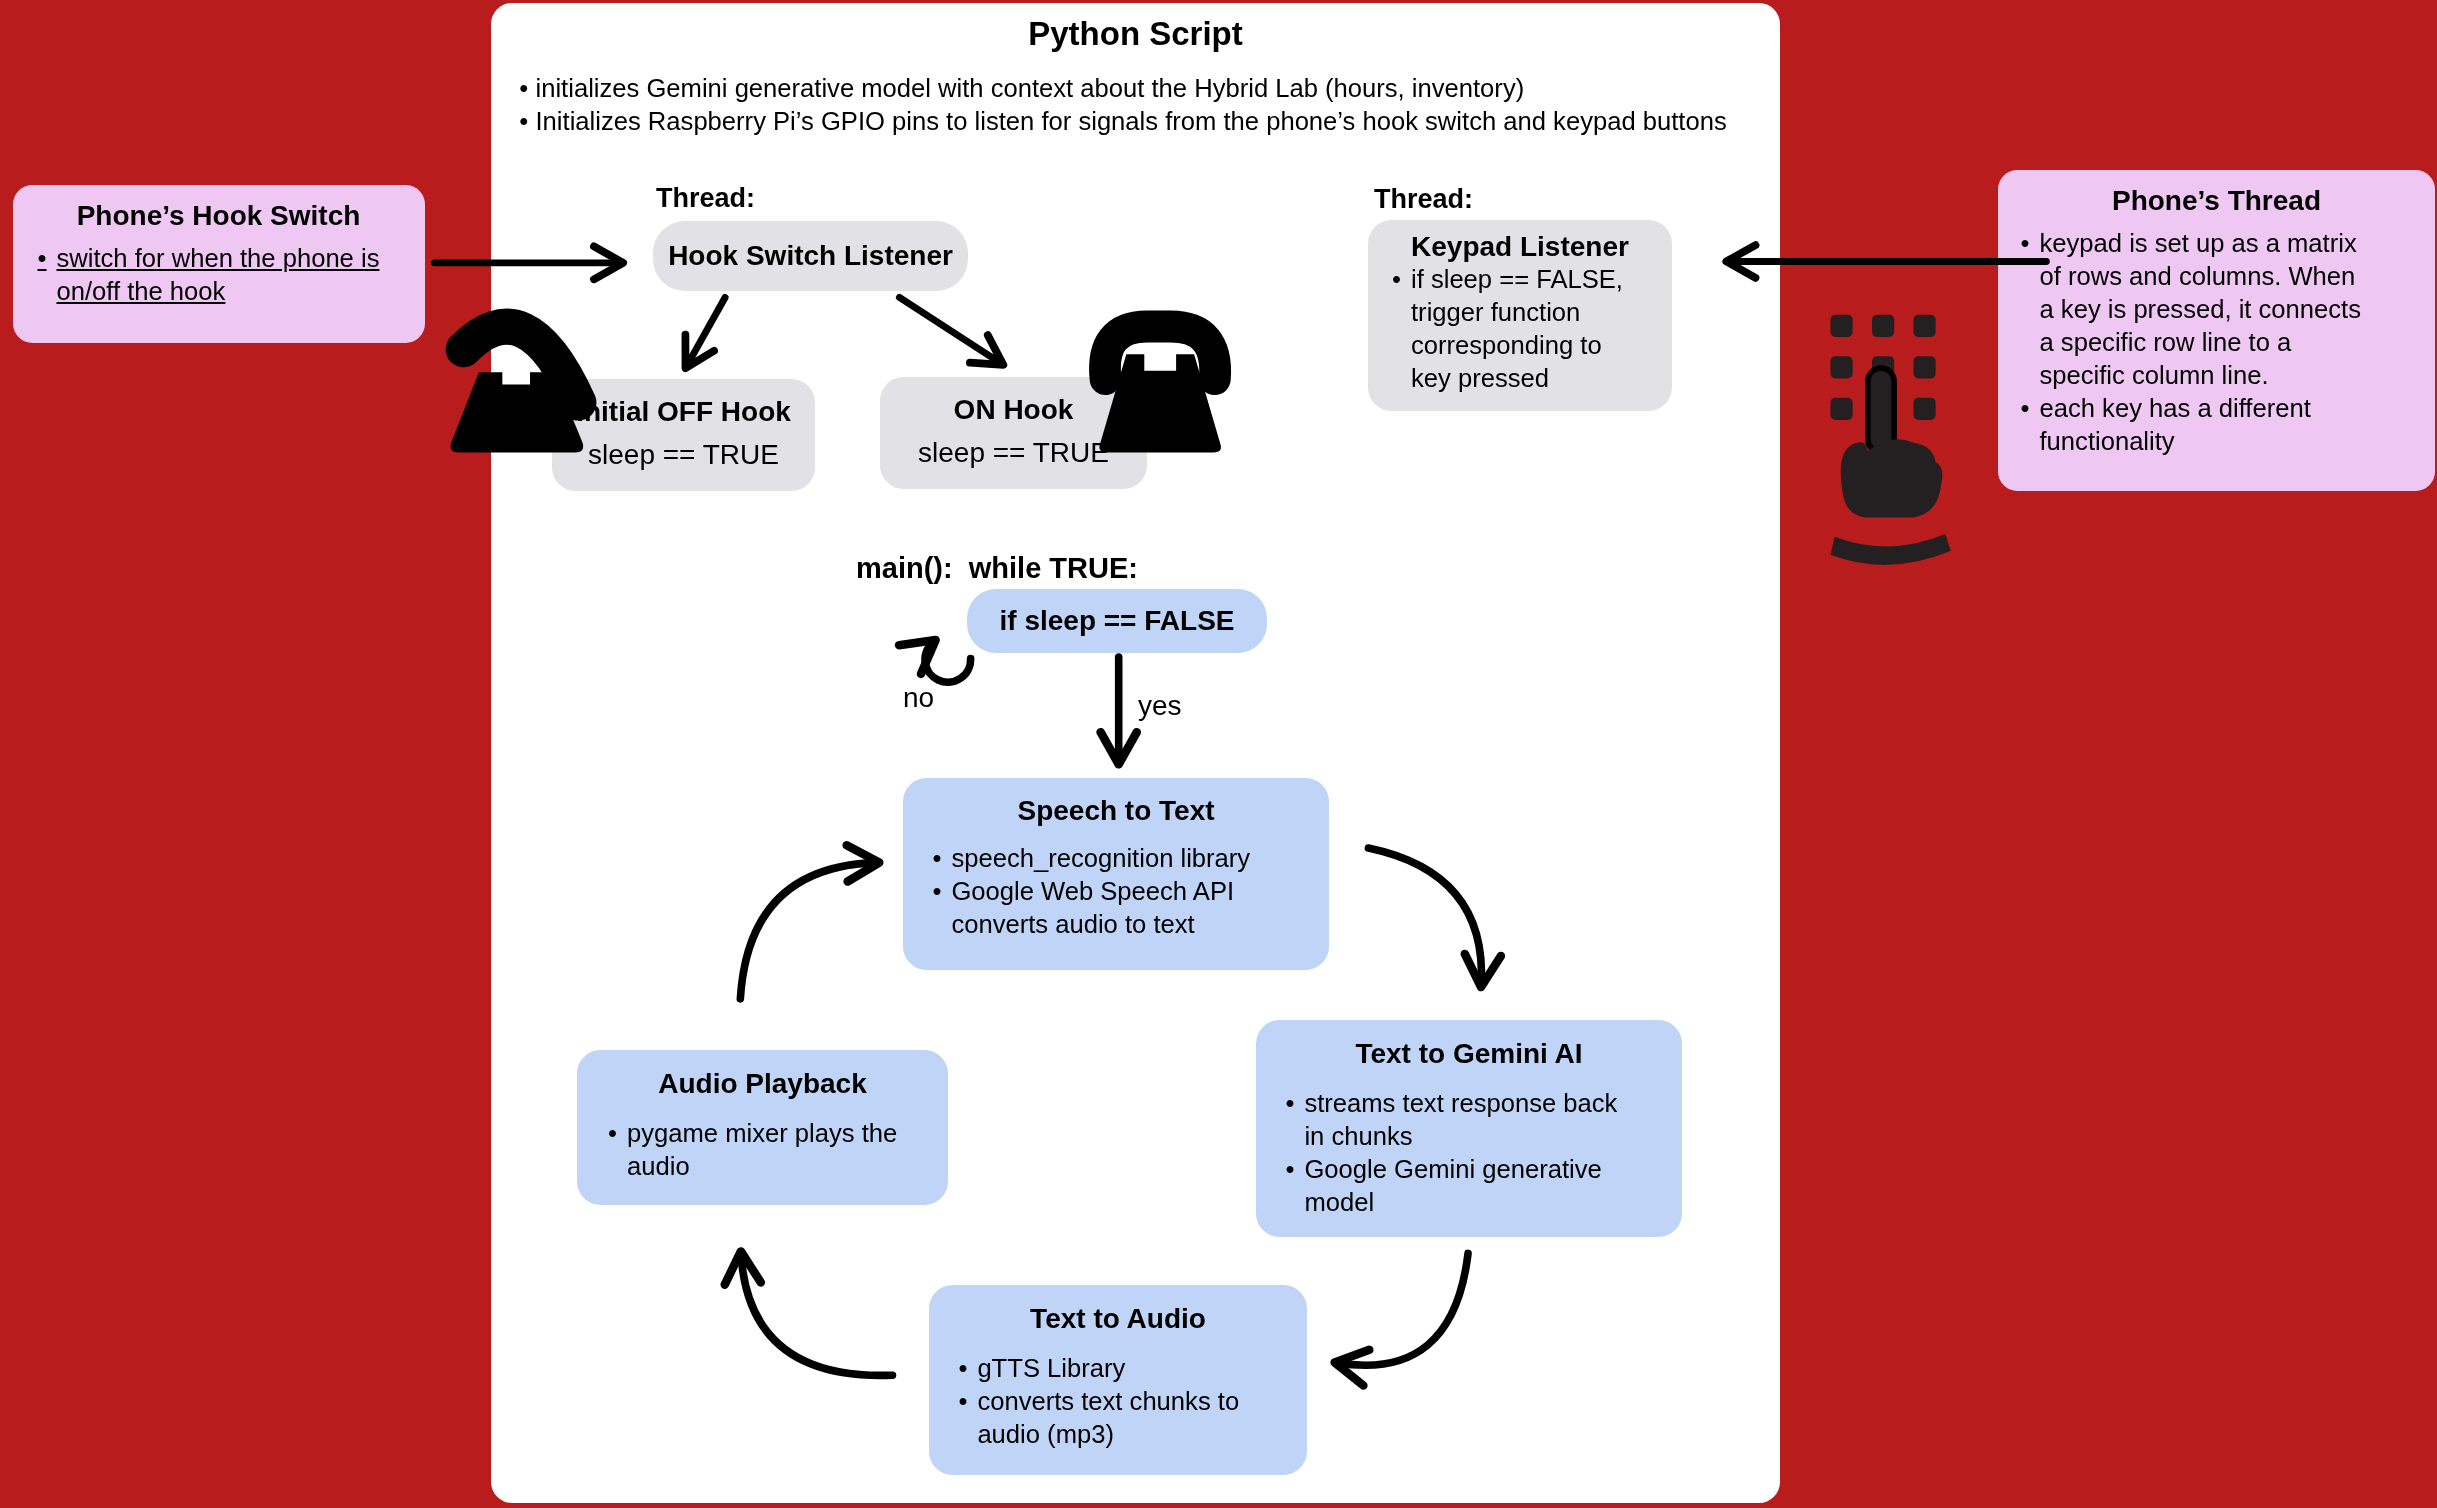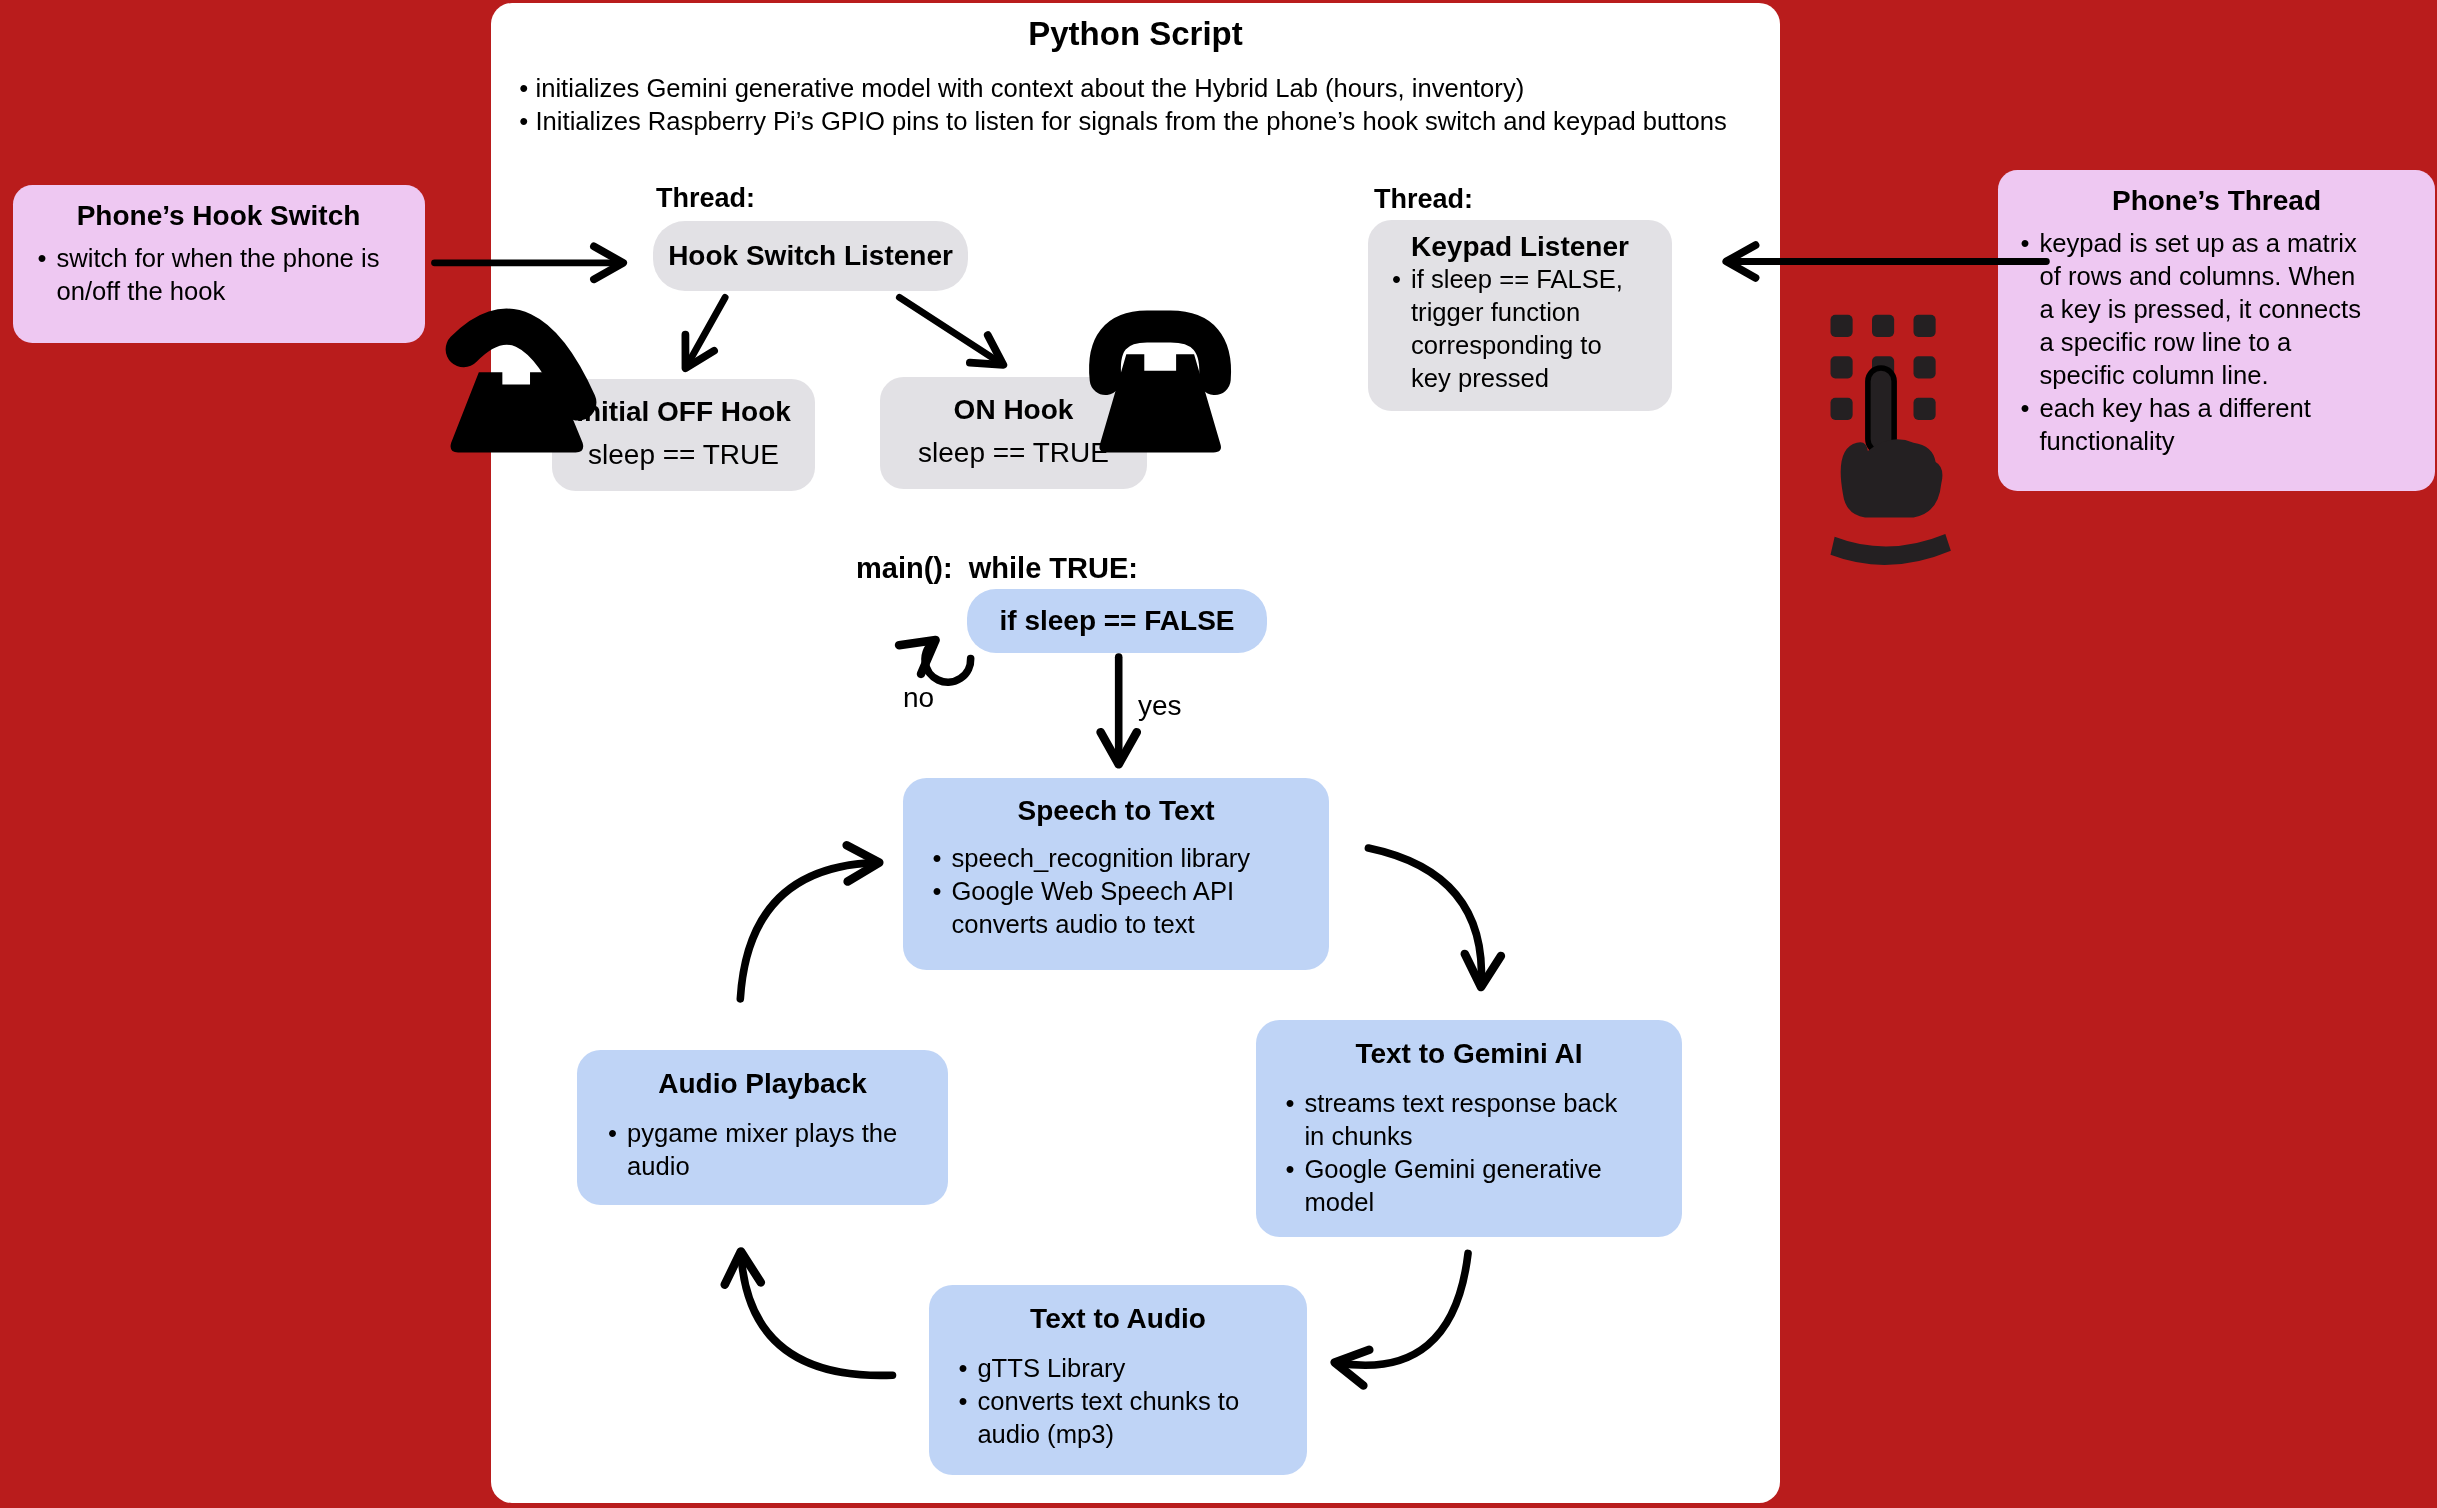--- a/index.html
+++ b/index.html
@@ -41,21 +41,21 @@
     <div class="li">
       <span>initializes Gemini generative model with context about the Hybrid Lab (hours, inventory)</span>
     </div>
     <div class="li">
       <span style="max-width:1238px">Initializes Raspberry Pi’s GPIO pins to listen for signals from the phone’s hook switch and keypad buttons</span>
     </div>
   </div>
 
   <div class="abs note" style="left:12.5px;top:185px;width:412px;height:158px;">
     <div class="note-title">Phone’s Hook Switch</div>
-    <div class="bullets" style="padding-left:15px;padding-right:36px;">
+    <div class="bullets" style="padding-left:15px;padding-right:36px;text-decoration:underline;">
       <div class="li">
         <span>switch for when the phone is on/off the hook</span>
       </div>
     </div>
   </div>
 
   <div class="abs note" style="left:1998px;top:170px;width:437px;height:321px;">
     <div class="note-title">Phone’s Thread</div>
     <div class="bullets" style="padding-left:12.5px;padding-right:72px;">
       <div class="li">

